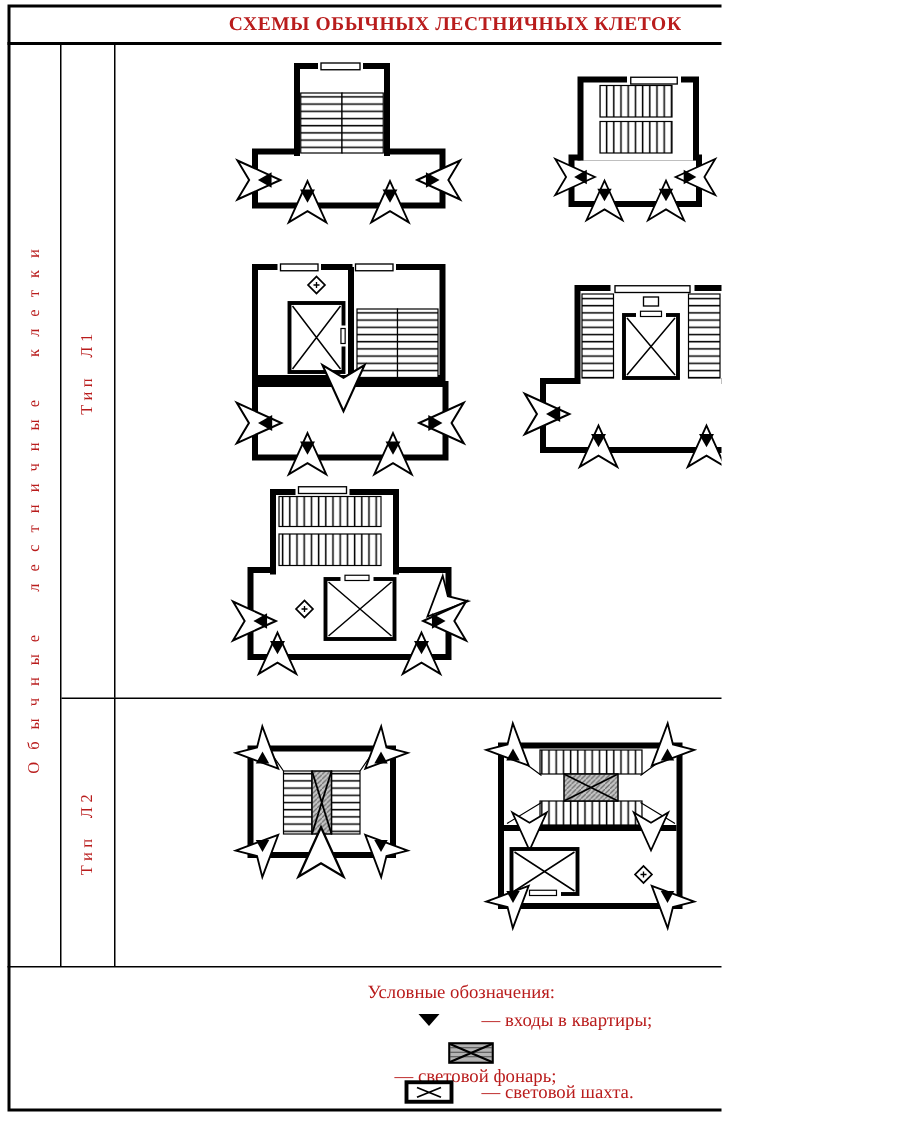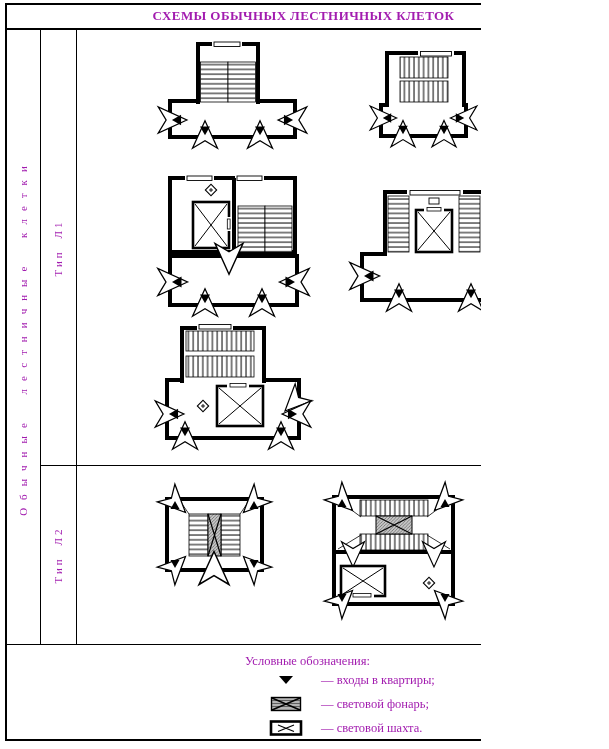--- a/index.html
+++ b/index.html
@@ -1,17 +1,17 @@
 <!DOCTYPE html>
 <html><head>
 <meta charset="utf-8">
 <style>
   html,body{margin:0;padding:0;background:#fff;}
   .page{position:relative;width:481px;height:749px;background:#fff;
-        font-family:"Liberation Serif","DejaVu Serif",serif;color:#a21caf;overflow:hidden;}
+        font-family:"Liberation Serif","DejaVu Serif",serif;color:#b91c1c;overflow:hidden;}
   .frame{position:absolute;left:5px;top:3px;width:597px;height:738px;
          border:2px solid #000;box-sizing:border-box;}
   .title-bar{position:absolute;left:5px;top:3px;width:597px;height:27px;
              border-bottom:2px solid #000;box-sizing:border-box;
              display:flex;align-items:center;justify-content:center;}
   .title-text{font-weight:bold;font-size:13px;letter-spacing:.4px;}
   .cell{position:absolute;display:flex;align-items:center;justify-content:center;overflow:visible;}
   .col-group{left:5px;top:30px;width:36px;height:614px;border-right:1.5px solid #000;box-sizing:border-box;}
   .col-type1{left:41px;top:30px;width:36px;height:435px;border-right:1.5px solid #000;box-sizing:border-box;}
   .col-type2{left:41px;top:465px;width:36px;height:179px;border-right:1.5px solid #000;box-sizing:border-box;}
@@ -218,21 +218,21 @@
 
     <div class="lg-row" style="top:26px;">
       <span class="lg-ico">
         <svg width="18" height="10" viewBox="0 0 18 10">
             <polygon points="2,1 16,1 9,9" fill="#000"></polygon>
           </svg>
       </span>
       <span class="lg-label">— входы в квартиры;</span>
     </div>
 
-    <div class="lg-row" style="top:50px;">
+    <div class="lg-row" style="top:50px;flex-direction:column;">
       <span class="lg-ico">
         <svg width="32" height="16" viewBox="0 0 32 16">
           <rect x="1.5" y="1.5" width="29" height="13" fill="#b4b4b4" stroke="#000" stroke-width="1.4"></rect>
           <path d="M2,4.5 H30 M2,7.5 H30 M2,10.5 H30" stroke="#4a4a4a" stroke-width="0.8"></path>
           <path d="M2,2 L30,14 M30,2 L2,14" stroke="#000" stroke-width="1.5"></path>
         </svg>
       </span>
       <span class="lg-label">— световой фонарь;</span>
     </div>
 

